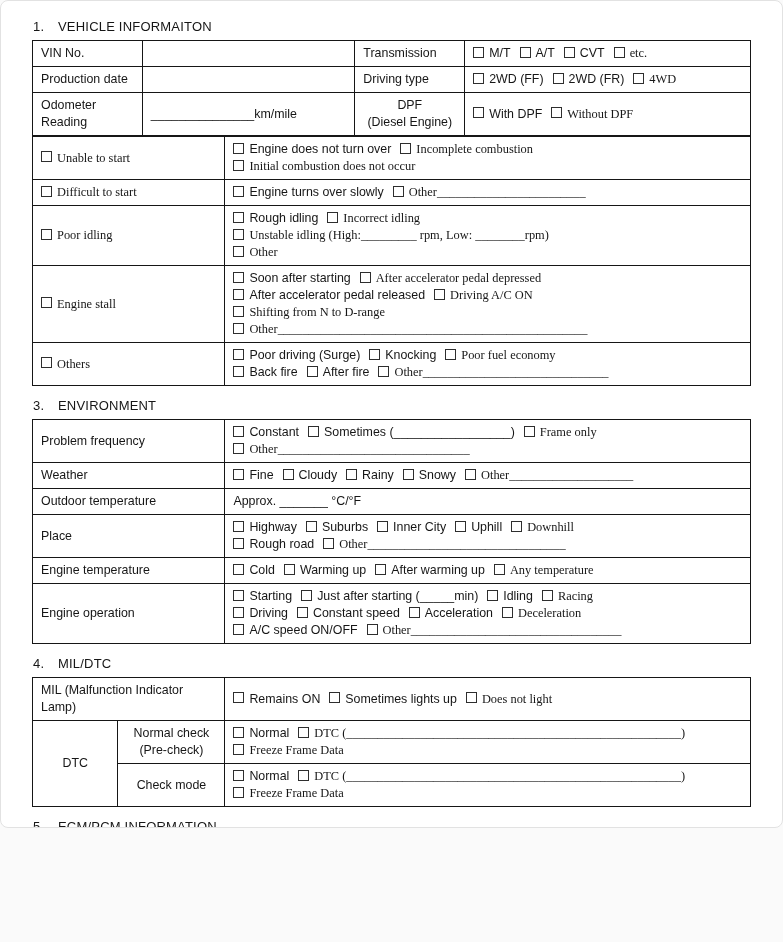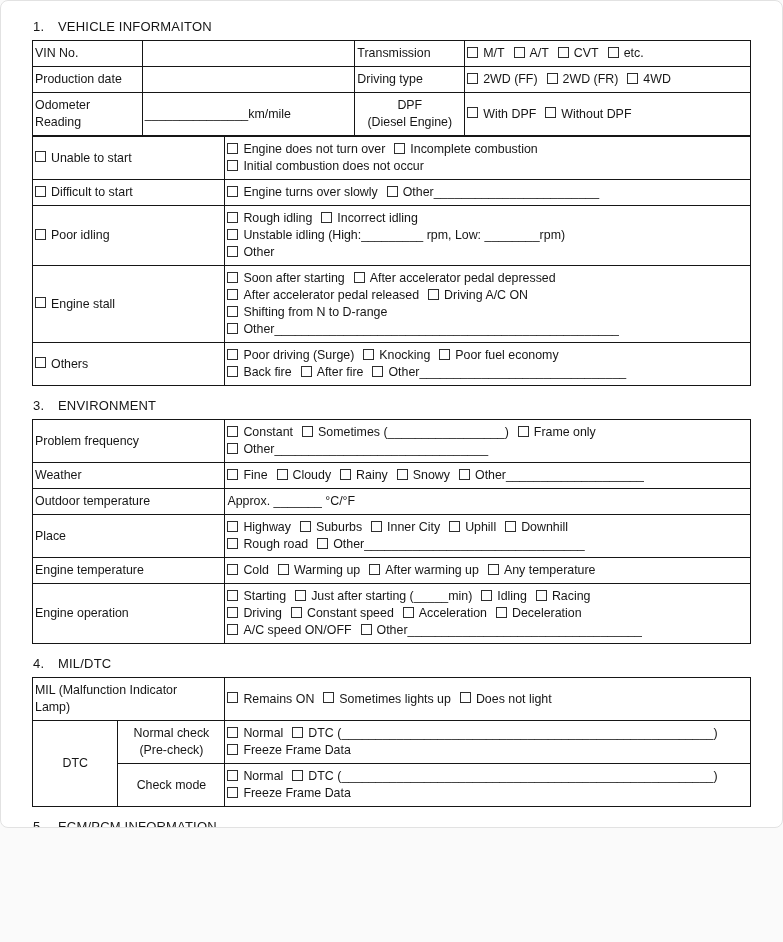--- a/index.html
+++ b/index.html
@@ -8,26 +8,26 @@
     width: 783px; height: 828px; box-sizing: border-box;
     background: #ffffff; border: 1px solid #e2e2e2; border-radius: 8px;
     padding: 14px 31px 12px 31px; overflow: hidden;
   }
   .section-title { font-size: 13px; color: #161616; margin: 12px 0 6px 1px; letter-spacing: .2px; }
   .section:first-child .section-title { margin-top: 4px; }
   .sec-num { display: inline-block; min-width: 12px; margin-right: 13px; }
   table { border-collapse: collapse; width: 100%; table-layout: fixed; }
   td {
     border: 1px solid #161616; font-size: 12.4px; color: #161616;
-    padding: 4px 2px; vertical-align: middle; overflow: hidden;
+    padding: 4px 8px; vertical-align: middle; overflow: hidden;
   }
   td.center { text-align: center; }
   .line { line-height: 17px; white-space: nowrap; }
   .opt { margin-right: 9px; }
-  .opt:last-child { margin-right: 0; }
+  .opt:last-child { margin-right: 0; font-family: Liberation Serif, serif; }
   .cb {
     display: inline-block; width: 9px; height: 9px;
     border: 1px solid #2e2e2e; margin-right: 5px;
     vertical-align: -0.5px; background: #fff;
   }
 </style>
 </head>
 <body>
 
 <div class="page">

